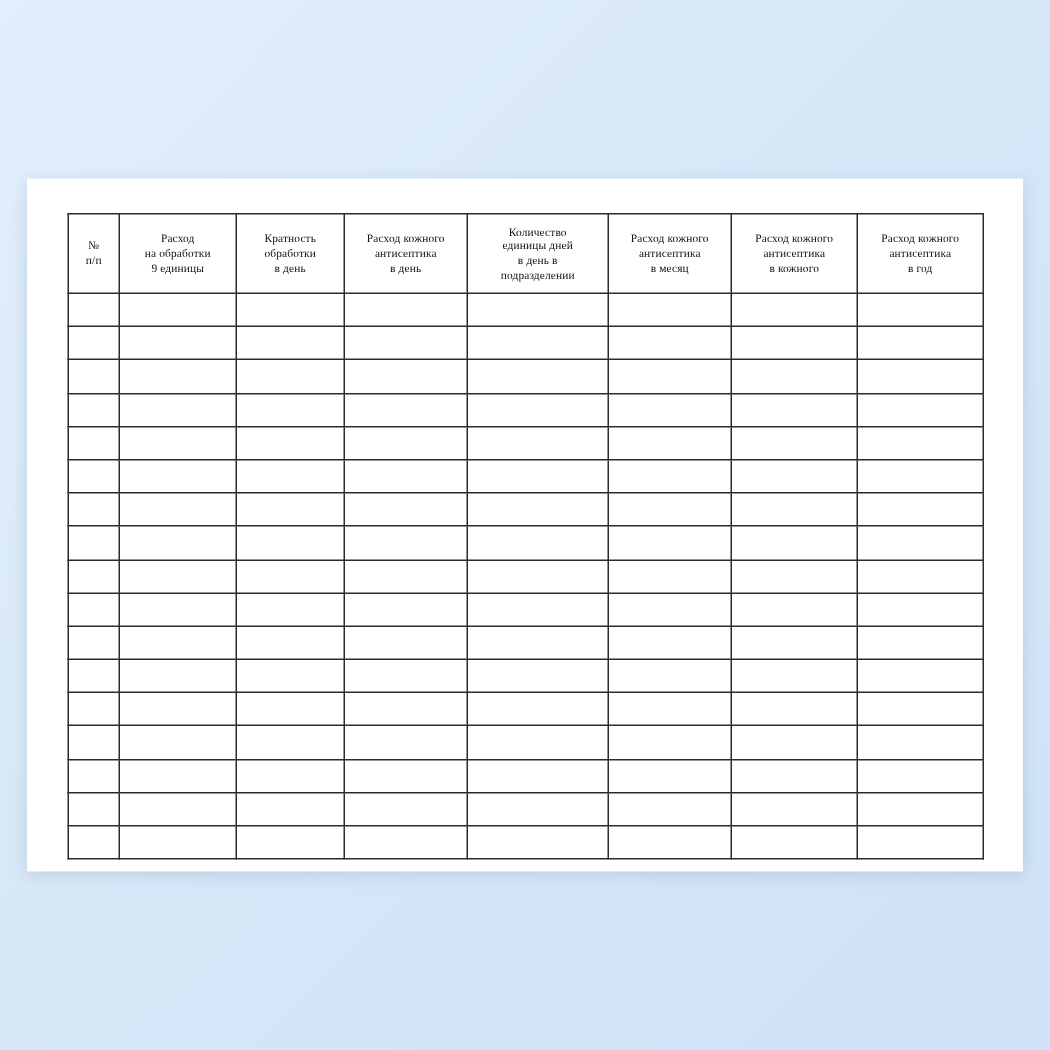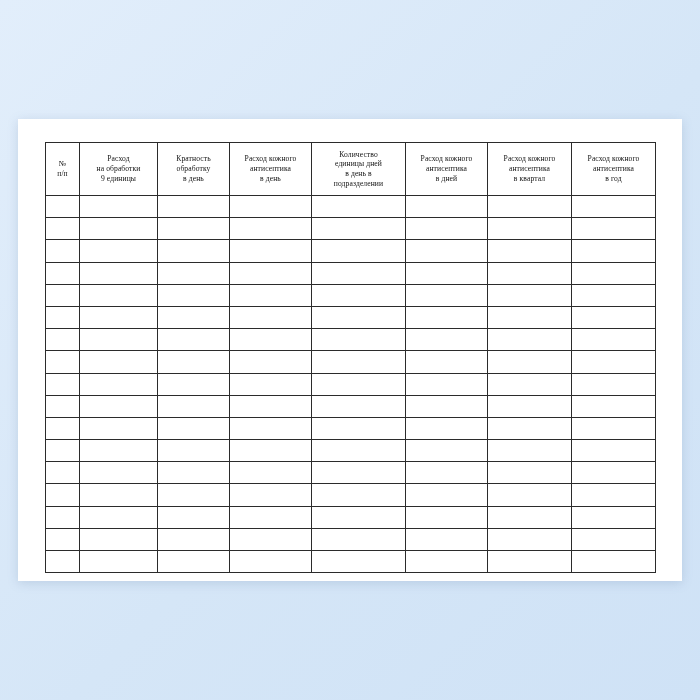--- a/index.html
+++ b/index.html
@@ -94,43 +94,43 @@
               <span class="hline">№</span>
               <span class="hline">п/п</span>
             </th>
             <th>
               <span class="hline">Расход</span>
               <span class="hline">на обработки</span>
               <span class="hline">9 единицы</span>
             </th>
             <th>
               <span class="hline">Кратность</span>
-              <span class="hline">обработку</span>
+              <span class="hline">обработки</span>
               <span class="hline">в день</span>
             </th>
             <th>
               <span class="hline">Расход кожного</span>
               <span class="hline">антисептика</span>
               <span class="hline">в день</span>
             </th>
             <th>
               <span class="hline">Количество</span>
               <span class="hline">единицы дней</span>
               <span class="hline">в день в</span>
               <span class="hline">подразделении</span>
             </th>
             <th>
               <span class="hline">Расход кожного</span>
               <span class="hline">антисептика</span>
-              <span class="hline">в дней</span>
+              <span class="hline">в месяц</span>
             </th>
             <th>
               <span class="hline">Расход кожного</span>
               <span class="hline">антисептика</span>
-              <span class="hline">в квартал</span>
+              <span class="hline">в кожного</span>
             </th>
             <th>
               <span class="hline">Расход кожного</span>
               <span class="hline">антисептика</span>
               <span class="hline">в год</span>
             </th>
           </tr>
         </thead>
         <tbody>
             <tr>

